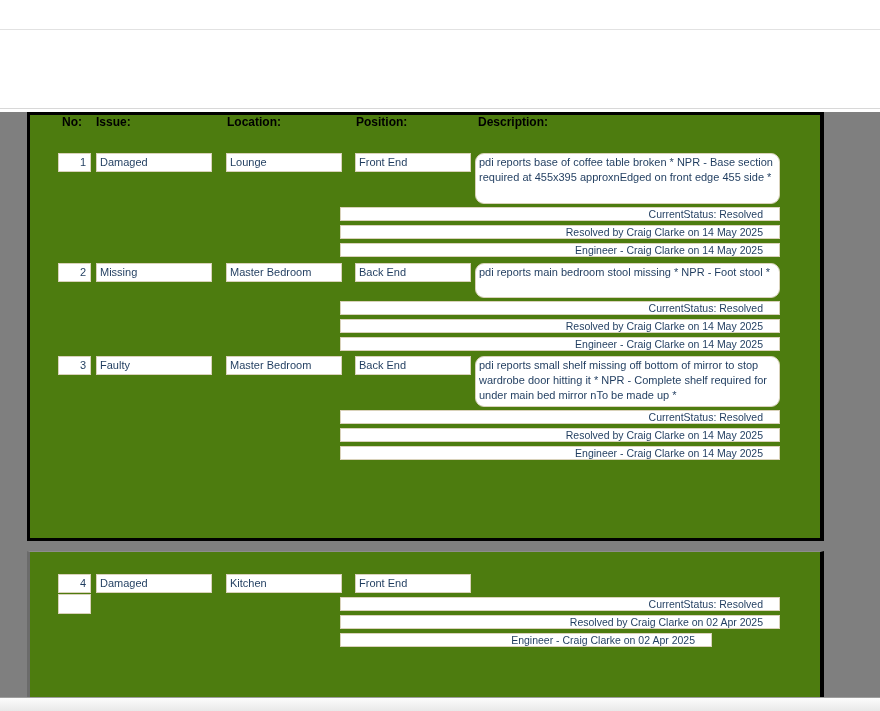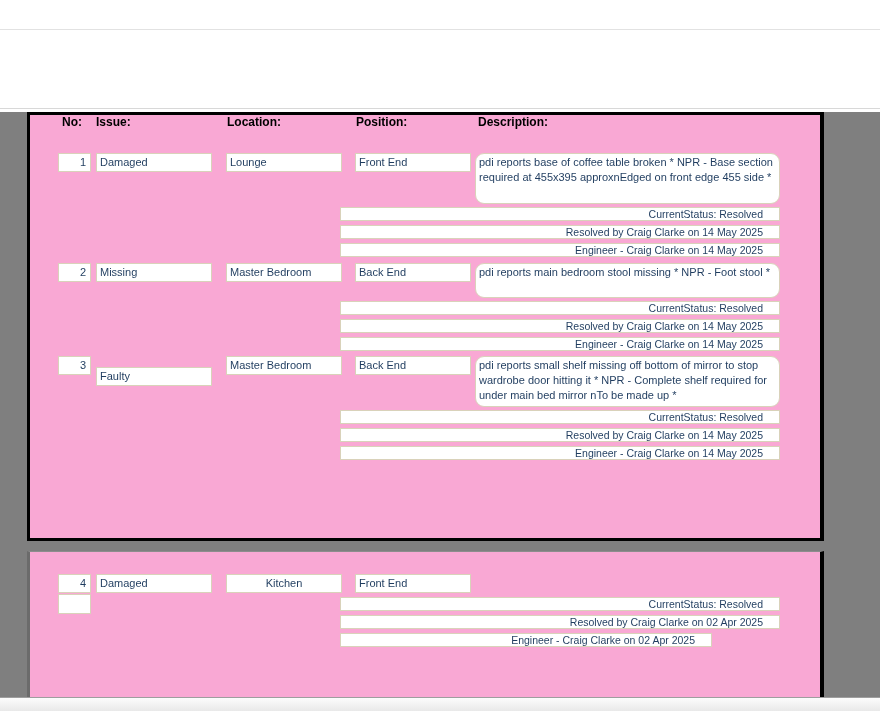--- a/index.html
+++ b/index.html
@@ -7,21 +7,21 @@
     width:880px;height:711px;overflow:hidden;position:relative;
     background:#ffffff;
     font-family:"Liberation Sans", sans-serif;
   }
   .hline{position:absolute;left:0;width:880px;height:1px;}
   .hline.l1{top:29px;background:#e2e2e2;}
   .hline.l2{top:108px;background:#d8d8d8;}
 
   .canvas{position:absolute;left:0;top:112px;width:880px;height:585px;background:#7f7f7f;}
 
-  .page{position:absolute;background:#f9a8d4;box-sizing:border-box;}
+  .page{position:absolute;background:#4d7c0f;box-sizing:border-box;}
   .page1{left:27px;top:0px;width:797px;height:429px;
          border:3px solid #000;border-right-width:4px;}
   .page2{left:27px;top:439px;width:797px;height:146px;
          border-left:3px solid #6b6b6b;border-top:1px solid #8d8d8d;border-right:4px solid #000;}
   .page-inner{position:absolute;left:0;top:0;right:0;bottom:0;overflow:hidden;}
 
   .colhead{position:absolute;top:0px;height:14px;font-size:12px;font-weight:700;color:#000;white-space:nowrap;}
 
   .fbox{position:absolute;box-sizing:border-box;background:#fff;
         border:1px solid #d9d2ba;color:#1f3c5f;font-size:11px;line-height:15.5px;
@@ -58,35 +58,35 @@
         <div class="fbox status" style="left: 310px; width: 440px; top: 128px; height: 14px;">Engineer - Craig Clarke on 14 May 2025</div>
         <div class="fbox no" style="left: 28px; width: 33px; top: 148px; height: 19px;">2</div>
         <div class="fbox" style="left: 66px; width: 116px; top: 148px; height: 19px;">Missing</div>
         <div class="fbox" style="left: 196px; width: 116px; top: 148px; height: 19px;">Master Bedroom</div>
         <div class="fbox" style="left: 325px; width: 116px; top: 148px; height: 19px;">Back End</div>
         <div class="fbox desc" style="left: 445px; width: 305px; top: 148px; height: 35px;">pdi reports main bedroom stool missing * NPR - Foot stool *</div>
         <div class="fbox status" style="left: 310px; width: 440px; top: 186px; height: 14px;">CurrentStatus: Resolved</div>
         <div class="fbox status" style="left: 310px; width: 440px; top: 204px; height: 14px;">Resolved by Craig Clarke on 14 May 2025</div>
         <div class="fbox status" style="left: 310px; width: 440px; top: 222px; height: 14px;">Engineer - Craig Clarke on 14 May 2025</div>
         <div class="fbox no" style="left: 28px; width: 33px; top: 241px; height: 19px;">3</div>
-        <div class="fbox" style="left: 66px; width: 116px; top: 241px; height: 19px; margin-top: 11px;">Faulty</div>
+        <div class="fbox" style="left: 66px; width: 116px; top: 241px; height: 19px;">Faulty</div>
         <div class="fbox" style="left: 196px; width: 116px; top: 241px; height: 19px;">Master Bedroom</div>
         <div class="fbox" style="left: 325px; width: 116px; top: 241px; height: 19px;">Back End</div>
         <div class="fbox desc" style="left: 445px; width: 305px; top: 241px; height: 51px;">pdi reports small shelf missing off bottom of mirror to stop wardrobe door hitting it * NPR - Complete shelf required for under main bed mirror nTo be made up *</div>
         <div class="fbox status" style="left: 310px; width: 440px; top: 295px; height: 14px;">CurrentStatus: Resolved</div>
         <div class="fbox status" style="left: 310px; width: 440px; top: 313px; height: 14px;">Resolved by Craig Clarke on 14 May 2025</div>
         <div class="fbox status" style="left: 310px; width: 440px; top: 331px; height: 14px;">Engineer - Craig Clarke on 14 May 2025</div>
       </div>
   </div>
 
   <div class="page page2">
     <div class="page-inner" id="page2-inner">
         <div class="fbox no" style="left: 28px; width: 33px; top: 22px; height: 19px;">4</div>
         <div class="fbox" style="left: 66px; width: 116px; top: 22px; height: 19px;">Damaged</div>
-        <div class="fbox" style="left: 196px; width: 116px; top: 22px; height: 19px; text-align: center;">Kitchen</div>
+        <div class="fbox" style="left: 196px; width: 116px; top: 22px; height: 19px;">Kitchen</div>
         <div class="fbox" style="left: 325px; width: 116px; top: 22px; height: 19px;">Front End</div>
         <div class="fbox status" style="left: 310px; width: 440px; top: 45px; height: 14px;">CurrentStatus: Resolved</div>
         <div class="fbox status" style="left: 310px; width: 440px; top: 63px; height: 14px; text-align: right;">Resolved by Craig Clarke on 02 Apr 2025</div>
         <div class="fbox status" style="left: 310px; width: 372px; top: 81px; height: 14px;">Engineer - Craig Clarke on 02 Apr 2025</div>
         <div class="fbox no" style="left: 28px; width: 33px; top: 42px; height: 20px;"></div>
       </div>
   </div>
 
 </div>
 

